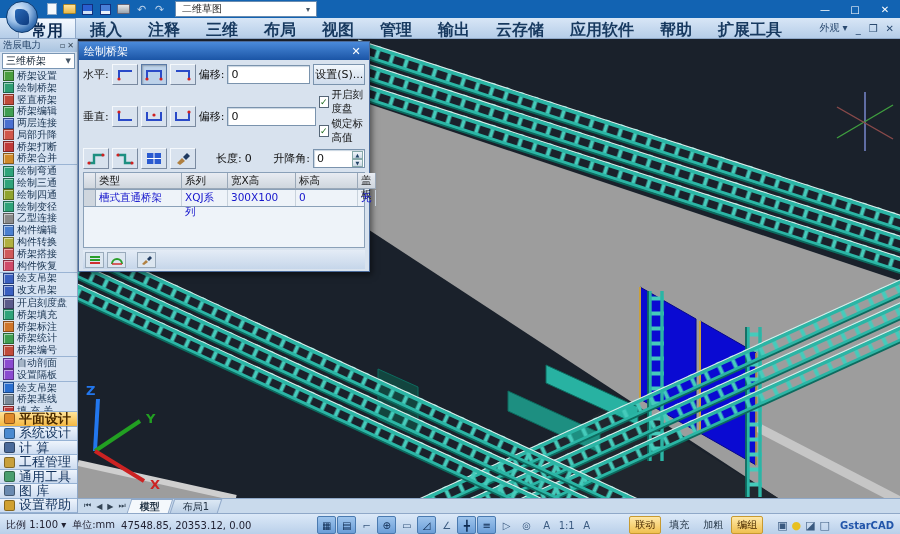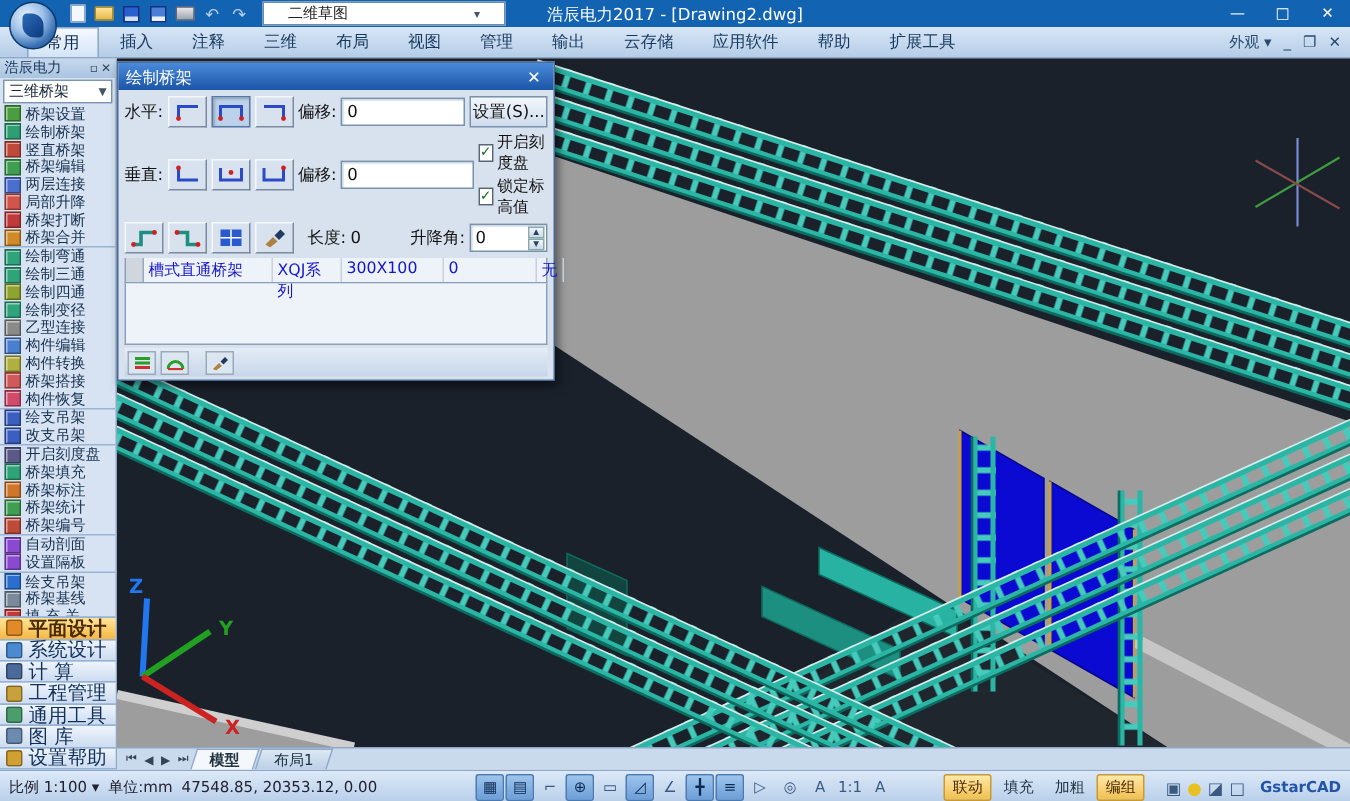--- a/index.html
+++ b/index.html
@@ -12,28 +12,28 @@
   .qat{display:flex;align-items:center;gap:3px;margin-left:44px;}
   .qbtn{width:15px;height:14px;display:flex;align-items:center;justify-content:center;border-radius:2px;color:#dce8f6;font-size:10px;}
   .qbtn i{font-style:normal;line-height:1;}
   .i-new i::before{content:"";display:block;width:8px;height:10px;background:#f4f8fc;border:1px solid #8aa8c8;}
   .i-open i::before{content:"";display:block;width:11px;height:8px;background:linear-gradient(#ffe49a,#e8b84a);border:1px solid #a8862a;border-radius:1px;}
   .i-save i::before{content:"";display:block;width:9px;height:9px;background:#2a5fd0;border:1px solid #12307e;box-shadow:inset 0 -3px 0 #cfe0f4;}
   .i-saveas i::before{content:"";display:block;width:9px;height:9px;background:#4a7fd8;border:1px solid #12307e;box-shadow:inset 0 -3px 0 #e8f0fa;}
   .i-print i::before{content:"";display:block;width:11px;height:8px;background:linear-gradient(#e8e8e8,#9aa4ae);border:1px solid #667;border-radius:1px;}
   .i-undo,.i-redo{color:#b8d0ea;font-size:11px;}
   .wscombo{margin-left:8px;background:#fff;color:#222;border:1px solid #6a8cb0;height:14px;width:128px;
-    display:flex;align-items:center;padding:0 16px;gap:4px;font-size:10px;}
+    display:flex;align-items:center;padding:0 6px;gap:4px;font-size:10px;}
   .wscombo .caret{margin-left:auto;color:#456;font-size:8px;}
   .title{position:absolute;left:0;right:0;text-align:center;font-size:11px;pointer-events:none;}
   .winbtns{margin-left:auto;display:flex;height:18px;}
   .winbtn{width:30px;display:flex;align-items:center;justify-content:center;font-size:10px;color:#fff;}
   .ribbon{height:20px;background:linear-gradient(#d8e6f6,#b5cde8);display:flex;align-items:center;border-bottom:1px solid #8fa8c8;position:relative;}
   .tabs{display:flex;margin-left:18px;gap:2px;height:100%;}
-  .rtab{padding:2px 12px 0 12px;color:#17395f;font-size:11px;height:100%;box-sizing:border-box;}
+  .rtab{padding:2px 12px 0 12px;color:#17395f;font-size:16px;height:100%;box-sizing:border-box;font-weight:bold;}
   .rtab.active{background:linear-gradient(#f4f9ff,#d4e4f6);border:1px solid #8fa8c8;border-bottom:none;color:#0d2a50;}
   .ribbon-right{margin-left:auto;display:flex;align-items:center;gap:8px;color:#2a4a70;padding-right:6px;font-size:10px;}
   .main{display:flex;height:474px;}
   
   .palette{width:78px;background:#d7e3f2;border-right:1px solid #8fa8c8;display:flex;flex-direction:column;box-sizing:border-box;}
   .phead{height:13px;background:linear-gradient(#c6d8ec,#aac4e0);display:flex;align-items:center;padding:0 3px;color:#1a3a60;font-size:9.5px;}
   .phead .hbtns{margin-left:auto;display:flex;gap:2px;font-size:8px;color:#345;}
   .pcombo{height:14px;background:#fff;border:1px solid #7a96b4;margin:1px 2px;display:flex;align-items:center;padding:0 3px;font-size:10px;color:#123;}
   .pcombo .caret{margin-left:auto;font-size:7px;color:#456;}
   .plist{flex:1;overflow:hidden;text-align:center;}
@@ -126,21 +126,20 @@
         <i class="ic">↶</i>
       </span>
       <span class="qbtn i-redo">
         <i class="ic">↷</i>
       </span>
     </div>
   <div class="wscombo">
     <span>二维草图</span>
     <span class="caret">▾</span>
   </div>
-  <div class="title">浩辰电力2017 - [Drawing2.dwg]</div>
   <div class="winbtns">
     <span class="winbtn">—</span>
     <span class="winbtn">□</span>
     <span class="winbtn close">✕</span>
   </div>
 </div>
 
 <div class="ribbon">
   <div class="tabs">
       <span class="rtab active">常用</span>
@@ -544,31 +543,39 @@
                   <line x1="1" y1="6.5" x2="15" y2="6.5" stroke="#fff"></line>
                   <line x1="8" y1="1" x2="8" y2="12" stroke="#fff"></line>
                 </svg>
               </span>
             <span class="ibtn">
               <svg width="16" height="13">
                   <polygon points="2,11 7,6 10,9 5,13" fill="#b08040"></polygon>
                   <polygon points="8,5 12,1 15,4 11,8" fill="#203a60"></polygon>
                 </svg>
               </span>
-            <span class="dlab" style="margin-left:6px">长度:</span>
+            <span class="dlab" style="margin-left:17px">长度:</span>
             <span class="dlab">0</span>
             <span class="dlab" style="margin-left:auto">升降角:</span>
             <span class="dinput spin">
               <span>0</span>
               <span class="arrows">
                   <span>▲</span>
                   <span>▼</span>
                 </span>
             </span>
           </div>
+          <div class="tgrid">
+              <div class="th"></div>
+              <div class="th">类型</div>
+              <div class="th">系列</div>
+              <div class="th">宽X高</div>
+              <div class="th">标高</div>
+              <div class="th">盖板</div>
+            </div>
           <div class="tgrid" style="border-top:none">
             <div class="td selc"></div>
             <div class="td">槽式直通桥架</div>
             <div class="td">XQJ系列</div>
             <div class="td">300X100</div>
             <div class="td">0</div>
             <div class="td">无</div>
           </div>
           <div class="tempty"></div>
           <div class="dfoot">

